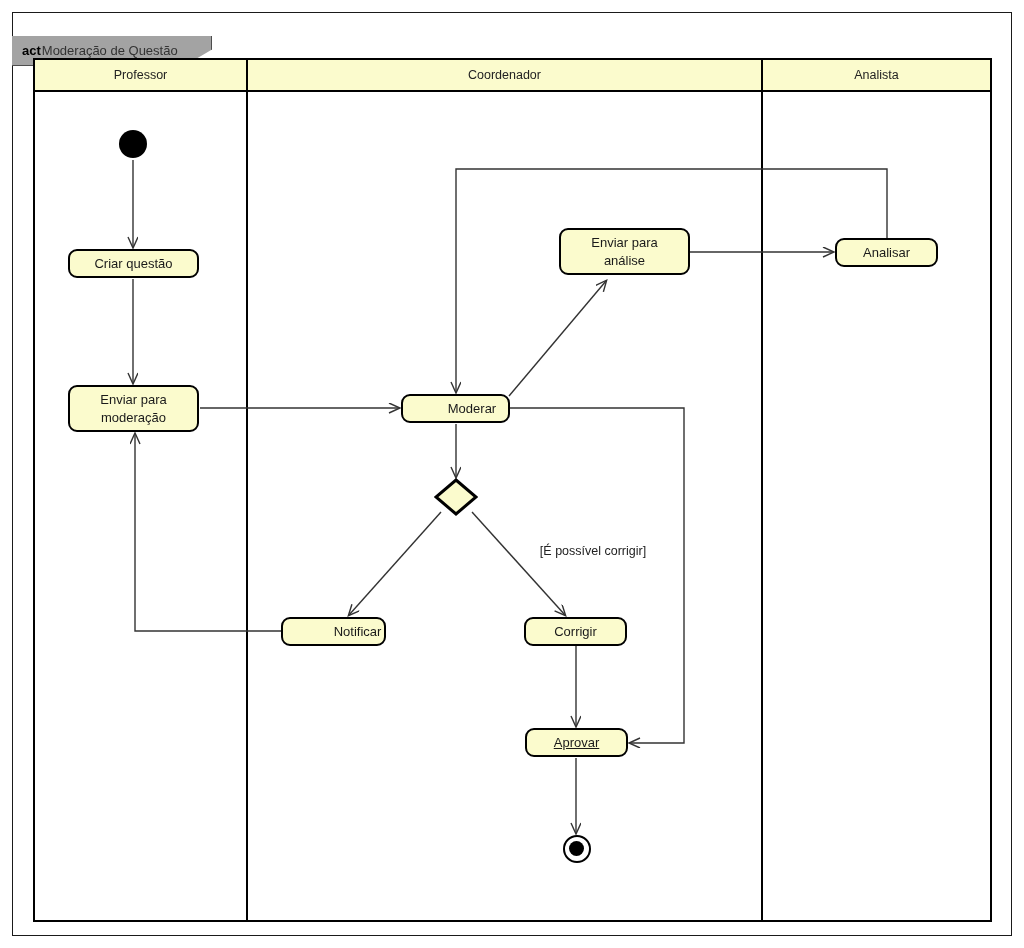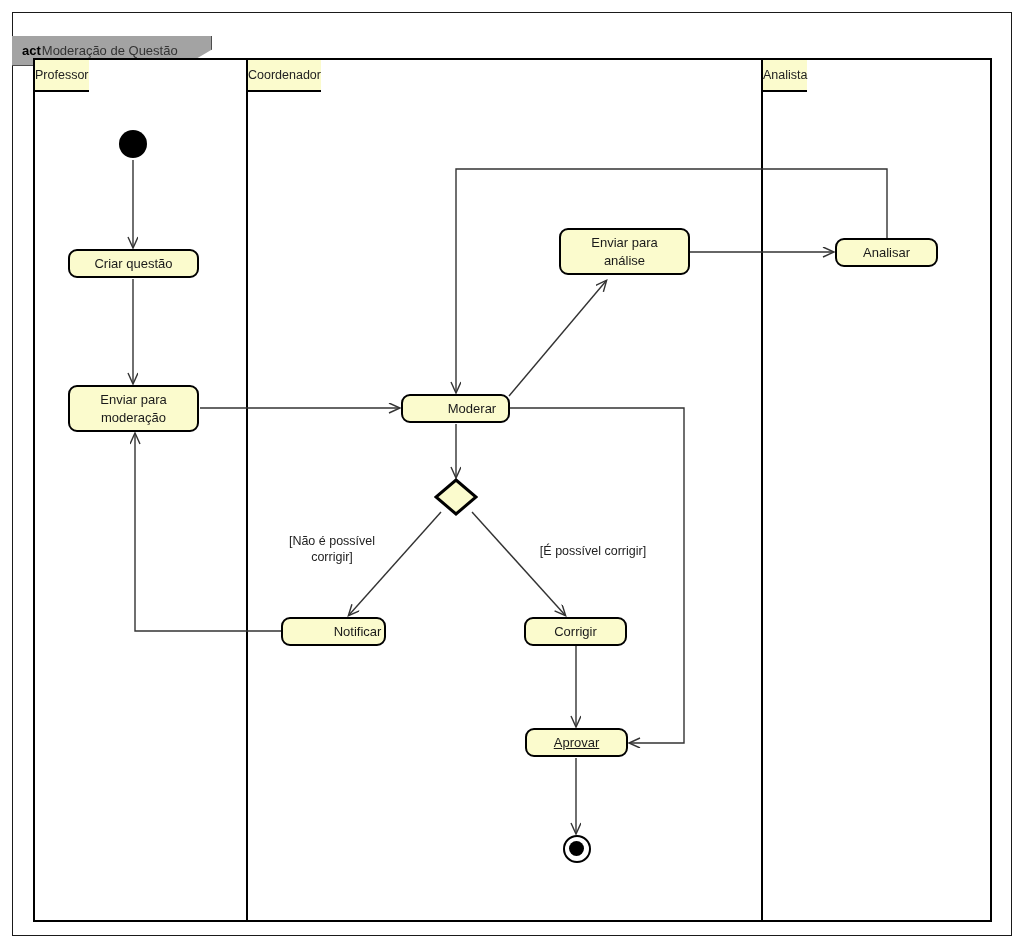--- a/index.html
+++ b/index.html
@@ -67,21 +67,21 @@
     box-sizing: border-box;
     background: #ffffff;
     display: flex;
   }
   .lane {
     position: relative;
     height: 100%;
     box-sizing: border-box;
     border-right: 2px solid #000000;
     display: flex;
-    flex-direction: row;
+    flex-direction: column;
   }
   .lane:last-child { border-right: none; }
   .lane-header {
     height: 32px;
     flex: 0 0 32px;
     background: #fbfbcd;
     border-bottom: 2px solid #000000;
     box-sizing: border-box;
     display: flex;
     align-items: center;
@@ -239,18 +239,16 @@
   <div class="node" style="left:281px; top:617px; width:105px; height:29px;padding-left:48px;">Notificar</div>
 
   <div class="node" style="left:524px; top:617px; width:103px; height:29px;">Corrigir</div>
 
   <div class="node" style="left:525px; top:728px; width:103px; height:29px;text-decoration:underline;">Aprovar</div>
 
   <div class="final-node" style="left:563px; top:835px;"></div>
 
   <div class="node" style="left:835px; top:238px; width:103px; height:29px;">Analisar</div>
 
-  <div class="guard" style="left:272px; top:533px; width:120px;">[Não é possível
-corrigir]</div>
 
   <div class="guard" style="left:525px; top:543px; width:136px;">[É possível corrigir]</div>
 
 </div>
 
 </body></html>

